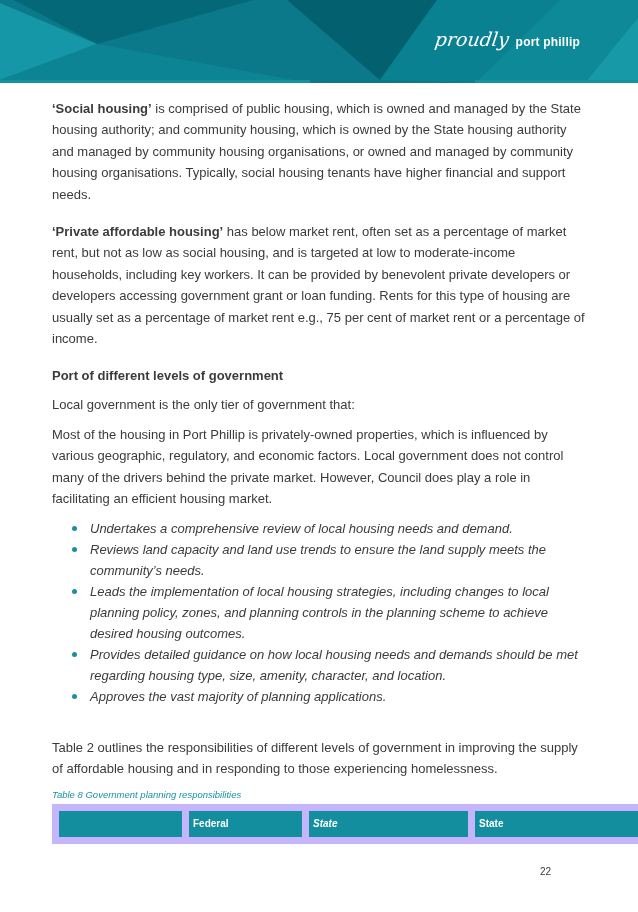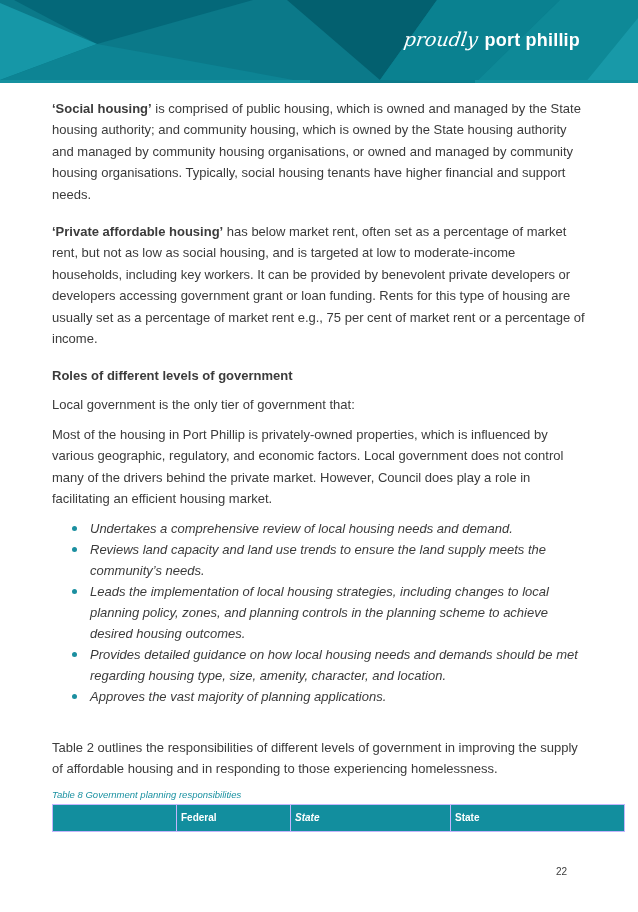--- a/index.html
+++ b/index.html
@@ -19,21 +19,21 @@
   .logo {
     position:absolute; top:28px; right:58px;
     color:#ffffff; display:flex; align-items:baseline; gap:7px;
     white-space:nowrap;
   }
   .logo-script {
     font-family:"DejaVu Serif", serif;
     font-style:italic; font-size:19px;
     transform:skewX(-8deg);
   }
-  .logo-brand { font-weight:bold; font-size:18px; letter-spacing:0.2px; }
+  .logo-brand { font-weight:bold; font-size:12px; letter-spacing:0.2px; }
 
   
   .content {
     position:absolute; left:52px; top:98px; width:536px;
     font-size:13px; line-height:21.4px;
   }
   .para { margin:0 0 16px 0; }
   .lead { font-weight:bold; }
   .section-heading { margin:0 0 8px 0; font-size:13px; font-weight:bold; line-height:21px; }
   .para-tight { margin:0 0 8px 0; }
@@ -53,27 +53,27 @@
   }
   table.gov-table {
     border-collapse:collapse; table-layout:fixed;
     width:536px;
   }
   table.gov-table th {
     background:#128e9e;
     color:#ffffff; font-weight:bold; font-size:10px;
     text-align:left; padding:2px 4px;
     height:13px;
-    border:1px solid #c4b5fd;
+    border:7px solid #c4b5fd;
     overflow:hidden; white-space:nowrap;
   }
   .col0 { width:115px; } .col1 { width:105px; } .col2 { width:151px;font-style:italic; } .col3 { width:165px; }
 
   .page-number {
-    position:absolute; left:556px; top:866px;
+    position:absolute; left:540px; top:866px;
     font-size:10px; color:#3b3b3b;
   }
 </style>
 </head>
 <body>
 
 <div class="page">
 
   <div class="banner">
     <svg viewBox="0 0 638 83" preserveAspectRatio="none">
@@ -93,21 +93,21 @@
       <span class="logo-brand">port phillip</span>
     </div>
   </div>
 
   <div class="content">
 
     <p class="para"><span class="lead">‘Social housing’</span><span> is comprised of public housing, which is owned and managed by the State housing authority; and community housing, which is owned by the State housing authority and managed by community housing organisations, or owned and managed by community housing organisations. Typically, social housing tenants have higher financial and support needs.</span></p>
 
     <p class="para"><span class="lead">‘Private affordable housing’</span><span> has below market rent, often set as a percentage of market rent, but not as low as social housing, and is targeted at low to moderate-income households, including key workers. It can be provided by benevolent private developers or developers accessing government grant or loan funding. Rents for this type of housing are usually set as a percentage of market rent e.g., 75 per cent of market rent or a percentage of income.</span></p>
 
-    <h2 class="section-heading">Roles of different levels of government</h2>
+    <h2 class="section-heading">Port of different levels of government</h2>
 
     <p class="para-tight">Local government is the only tier of government that:</p>
 
     <p class="para-tight">Most of the housing in Port Phillip is privately-owned properties, which is influenced by various geographic, regulatory, and economic factors. Local government does not control many of the drivers behind the private market. However, Council does play a role in facilitating an efficient housing market.</p>
 
     <ul class="bullets">
       <li><span class="dot"></span><span>Undertakes a comprehensive review of local housing needs and demand.</span></li>
       <li><span class="dot"></span><span>Reviews land capacity and land use trends to ensure the land supply meets the community’s needs.</span></li>
       <li><span class="dot"></span><span>Leads the implementation of local housing strategies, including changes to local planning policy, zones, and planning controls in the planning scheme to achieve desired housing outcomes.</span></li>
       <li><span class="dot"></span><span>Provides detailed guidance on how local housing needs and demands should be met regarding housing type, size, amenity, character, and location.</span></li>

